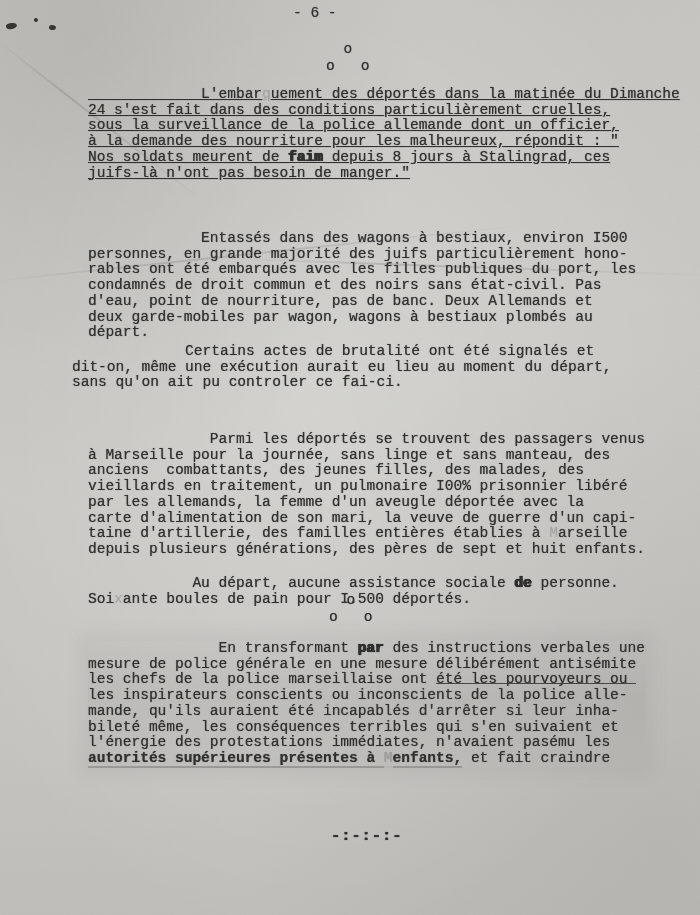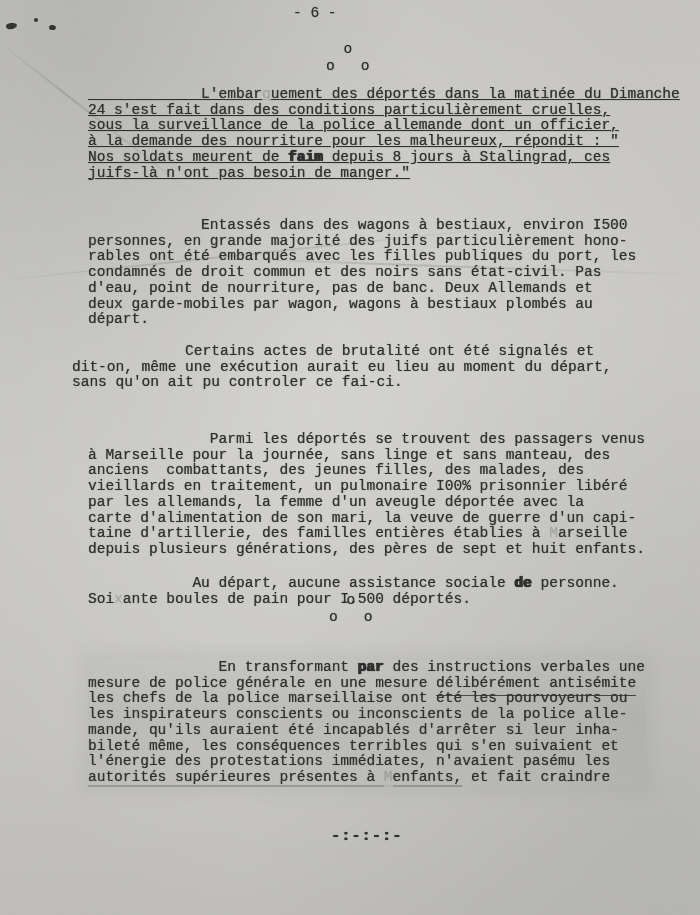--- a/index.html
+++ b/index.html
@@ -14,27 +14,26 @@
   }
   .grain{position:absolute;top:0;left:0;pointer-events:none;}
   .block{
     position:absolute;margin:0;
     font-family:inherit;
     font-size:14.5px;line-height:15.7px;letter-spacing:0px;
     color:#262626;white-space:pre;
     text-shadow:0 0 1px rgba(40,40,40,.55), 0.4px 0.4px 0 rgba(60,60,60,.25);
   }
   .ov{font-weight:bold;text-shadow:0.6px 0 0 #1c1c1c,-0.6px 0 0 #1c1c1c,0 0 1.2px rgba(20,20,20,.8);}
-  .un{border-bottom:1.5px solid rgba(40,40,40,.85);padding-bottom:4px;}
+  .un{border-bottom:1.5px solid rgba(40,40,40,.85);padding-bottom:11px;}
   .ft{opacity:.22;}
-  .sm{border-bottom:2.5px solid rgba(85,85,82,.38);}
+  .sm{border-bottom:2.5px solid rgba(85,85,82,.38);font-weight:bold;}
   .smudged{
     background:linear-gradient(180deg, rgba(120,120,116,.07) 0%, rgba(115,115,111,.15) 45%, rgba(120,120,116,.08) 100%);
     box-shadow:0 0 14px 8px rgba(120,120,116,.10);
-    margin-top:19px;
   }
   .bold{font-weight:bold;letter-spacing:1.5px;text-shadow:0.7px 0 0 #1c1c1c,0 0 1px rgba(20,20,20,.8);}
   .speck{position:absolute;background:#2b2b28;border-radius:45% 55% 50% 50%;}
   .speck1{left:6px;top:23px;width:11px;height:6px;transform:rotate(-12deg);}
   .speck2{left:34px;top:18px;width:4px;height:4px;}
   .speck3{left:49px;top:25px;width:7px;height:5px;transform:rotate(8deg);}
   .crease{position:absolute;pointer-events:none;background:linear-gradient(90deg,transparent,rgba(105,105,102,.28),rgba(110,110,107,.18),transparent);height:2px;}
   .crease1{left:-20px;top:252px;width:560px;transform:rotate(-6deg);border-radius:50%;}
   .crease2{left:230px;top:266px;width:480px;transform:rotate(2deg);}
   .crease3{left:-30px;top:120px;width:260px;transform:rotate(38deg);}
@@ -54,21 +53,21 @@
 <pre class="block" style="left:326px;top:41px;line-height:16.5px;">  o
 o   o</pre>
 
 <pre class="block" style="left:88px;top:87px;text-decoration:underline;">             L'embar<span class="ft">q</span>uement des déportés dans la matinée du Dimanche
 24 s'est fait dans des conditions particulièrement cruelles,
 sous la surveillance de la police allemande dont un officier,
 à la demande des nourriture pour les malheureux, répondit : "
 Nos soldats meurent de <span class="ov">faim</span> depuis 8 jours à Stalingrad, ces
 juifs-là n'ont pas besoin de manger."</pre>
 
-<pre class="block" style="left:88px;top:218px;">             Entassés dans des wagons à bestiaux, environ I500
+<pre class="block" style="left:88px;top:231px;">             Entassés dans des wagons à bestiaux, environ I500
 personnes, en grande majorité des juifs particulièrement hono-
 rables ont été embarqués avec les filles publiques du port, les
 condamnés de droit commun et des noirs sans état-civil. Pas
 d'eau, point de nourriture, pas de banc. Deux Allemands et
 deux garde-mobiles par wagon, wagons à bestiaux plombés au
 départ.</pre>
 
 <pre class="block" style="left:72px;top:344px;">             Certains actes de brutalité ont été signalés et
 dit-on, même une exécution aurait eu lieu au moment du départ,
 sans qu'on ait pu controler ce fai-ci.</pre>

